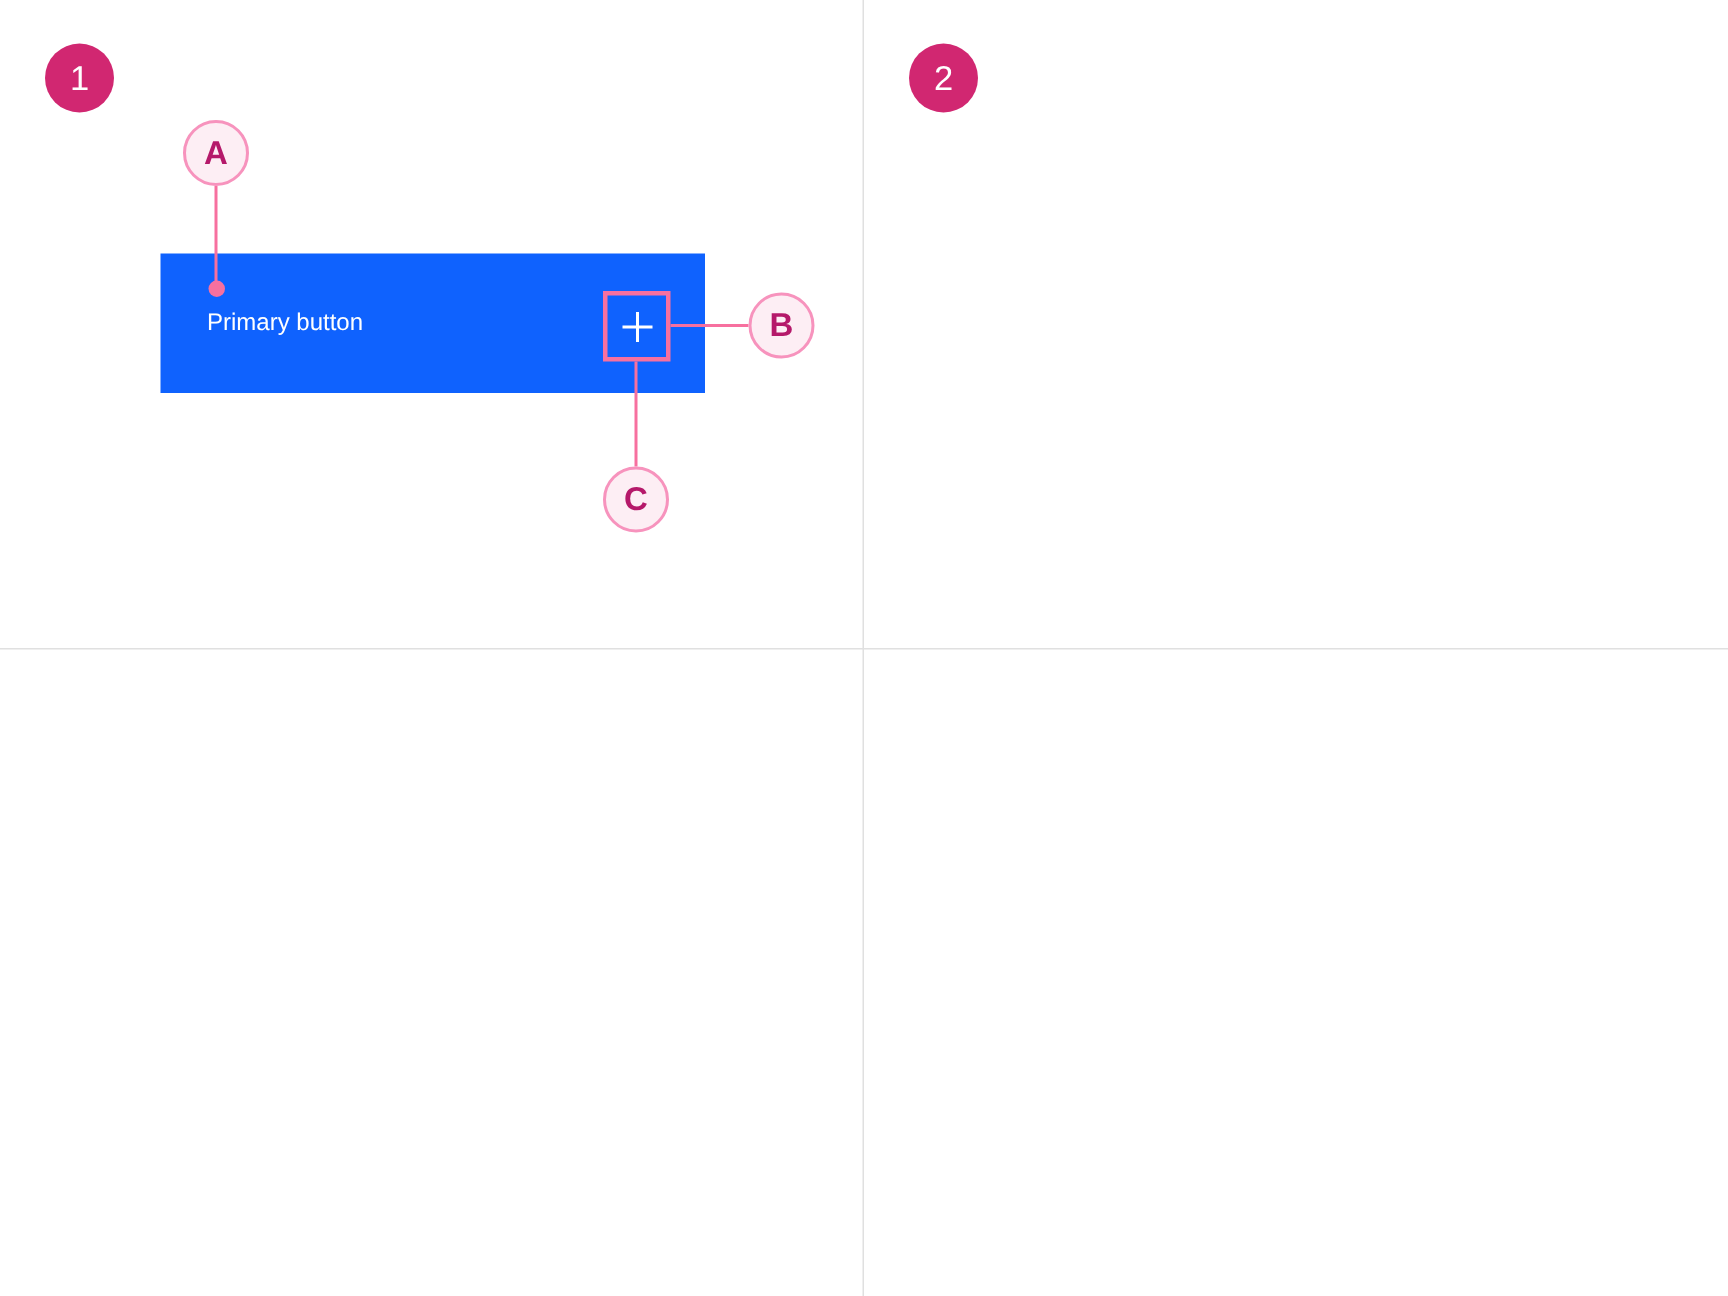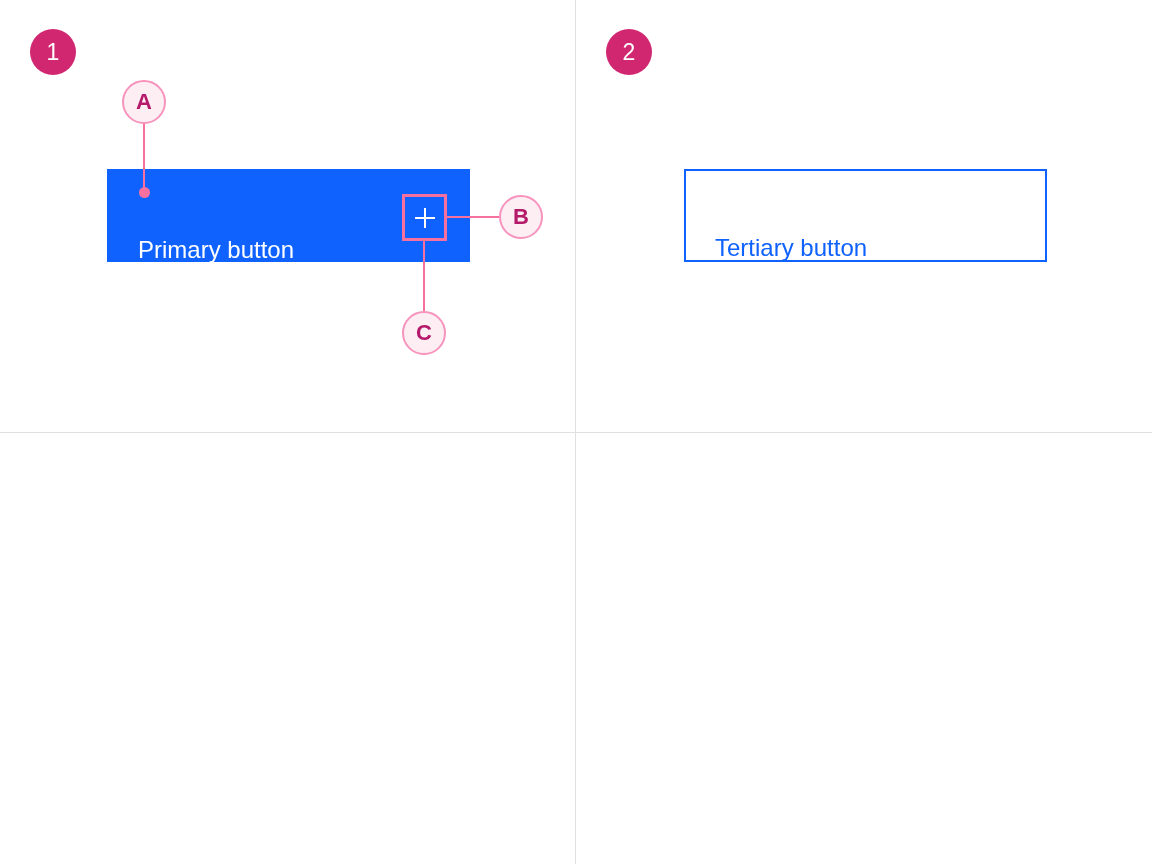--- a/index.html
+++ b/index.html
@@ -66,22 +66,22 @@
     justify-content: center;
     line-height: 1;
     letter-spacing: 0;
   }
 
   
   .btn {
     position: absolute;
     box-sizing: border-box;
     display: flex;
-    align-items: flex-end;
-    font-size: 24px;
+    align-items: center;
+    font-size: 16px;
     line-height: 1;
   }
   .btn-primary {
     background: #0f62fe;
     color: #ffffff;
     left: 107px;
     top: 169px;
     width: 363px;
     height: 93px;
     padding-left: 31px;
@@ -194,23 +194,20 @@
     <div class="anno-circle" style="left:499px; top:195px;">B</div>
 
     <div class="anno-line-v" style="left:423px; top:241px; height:70px;"></div>
     <div class="anno-circle" style="left:402px; top:311px;">C</div>
   </div>
 
   <div class="panel" id="panel-2">
 
     <div class="step-badge">2</div>
 
-    <div class="btn btn-tertiary" style="left:108px;">
-      <span class="btn-label">Tertiary button</span>
-    </div>
 
   </div>
 
   <div class="panel" id="panel-3">
 
     
 
     
 
     

